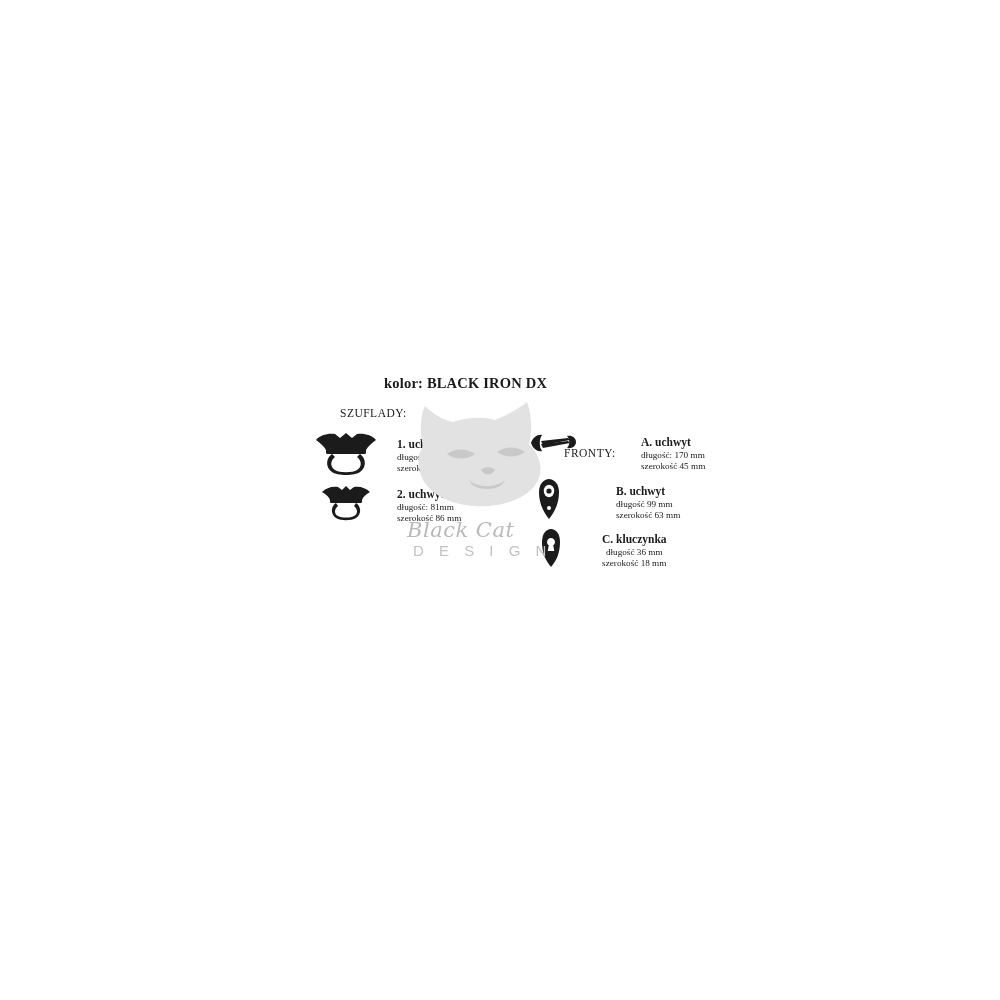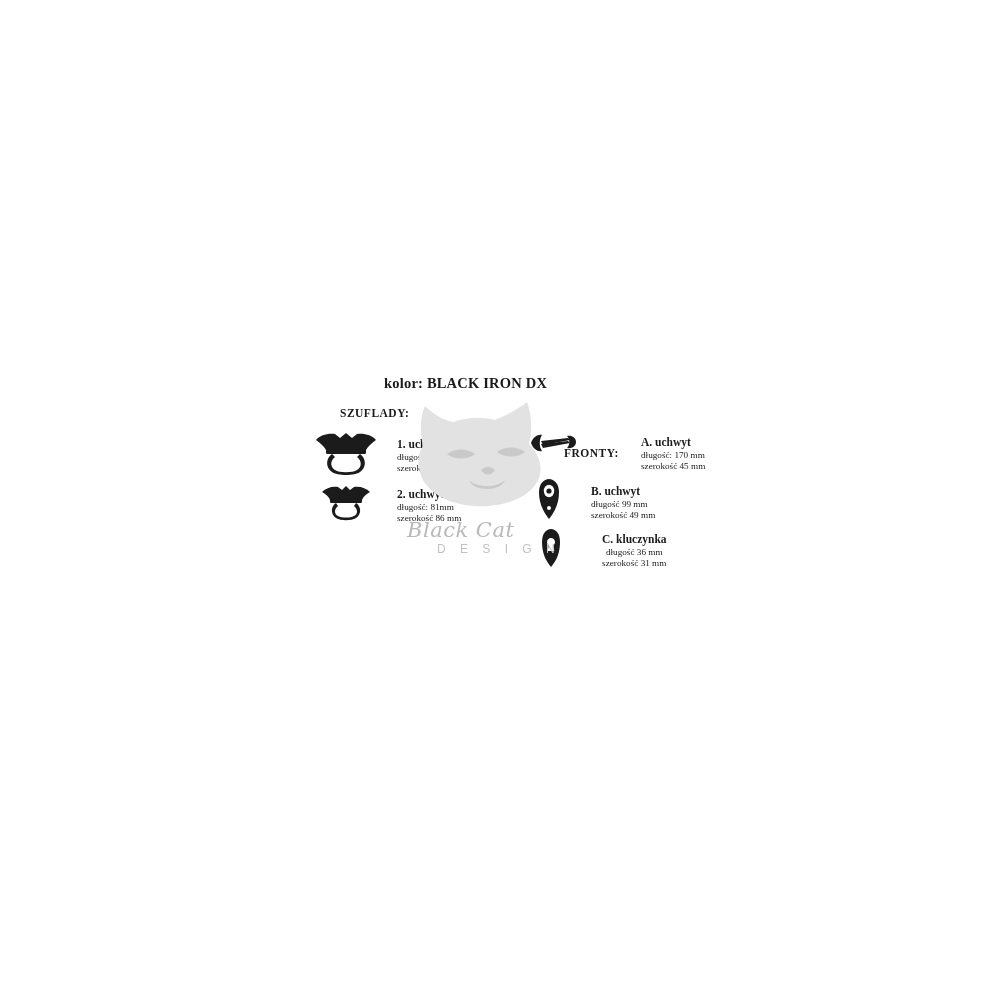--- a/index.html
+++ b/index.html
@@ -33,21 +33,21 @@
     font-size: 14.5px;
     font-weight: bold;
     letter-spacing: 0.2px;
     white-space: nowrap;
   }
 
   
   .col-head {
     position: absolute;
     font-size: 11.5px;
-    font-weight: bold;
+    font-weight: normal;
     letter-spacing: 0.5px;
     white-space: nowrap;
   }
   #head-left  { left: 44px;  top: 47px; }
   #head-right { left: 268px; top: 47px; margin-top: 40px; }
 
   
   .item {
     position: absolute;
   }
@@ -62,21 +62,21 @@
     font-size: 9.2px;
     line-height: 11px;
     white-space: nowrap;
   }
 
   
   #item-1 { left: 101px; top: 78px; }
   #item-2 { left: 101px; top: 128px; }
   
   #item-a { left: 306px; top: 76px; margin-left: 39px; }
-  #item-b { left: 295px; top: 125px; }
+  #item-b { left: 320px; top: 125px; }
   #item-c { left: 306px; top: 173px; text-align: center; }
 
   
   .art {
     position: absolute;
   }
   #art-1 { left: 14px;  top: 72px; }
   #art-2 { left: 22px;  top: 124px; }
   #art-a { left: 232px; top: 70px; }
   #art-b { left: 240px; top: 118px; }
@@ -97,24 +97,24 @@
     top: 118px;
     font-family: "DejaVu Serif", serif;
     font-style: italic;
     font-size: 21px;
     color: #b9b9b9;
     letter-spacing: 0.5px;
     white-space: nowrap;
   }
   #wm-text-2 {
     position: absolute;
-    left: 52px;
+    left: 28px;
     top: 142px;
     font-family: "Liberation Sans", sans-serif;
-    font-size: 12px;
+    font-size: 15px;
     color: #c2c2c2;
     letter-spacing: 5.5px;
     white-space: nowrap;
   }
 </style>
 </head>
 <body>
 
 <div id="sheet">
 
@@ -192,27 +192,27 @@
 
   <div class="item" id="item-a">
     <div class="item-label">A. uchwyt</div>
     <div class="item-dim">długość: 170 mm</div>
     <div class="item-dim">szerokość 45 mm</div>
   </div>
 
   <div class="item" id="item-b">
     <div class="item-label">B. uchwyt</div>
     <div class="item-dim">długość 99 mm</div>
-    <div class="item-dim">szerokość 49 mm</div>
+    <div class="item-dim">szerokość 63 mm</div>
   </div>
 
   <div class="item" id="item-c">
     <div class="item-label">C. kluczynka</div>
     <div class="item-dim">długość 36 mm</div>
-    <div class="item-dim">szerokość 31 mm</div>
+    <div class="item-dim">szerokość 18 mm</div>
   </div>
 
 </div>
 
 <div id="watermark">
   <svg width="200" height="120" viewBox="0 0 200 120">
     <g fill="#e2e2e2">
       <path d="M38 46 C34 30 36 14 40 6 C48 14 58 20 68 22 C80 18 96 16 110 20 C120 16 132 10 142 2 C146 12 148 30 144 44 C154 54 158 66 154 78 C148 94 128 104 104 106 C74 108 48 98 38 80 C32 68 32 55 38 46 Z"></path>
     </g>
     <g fill="#c9c9c9">

